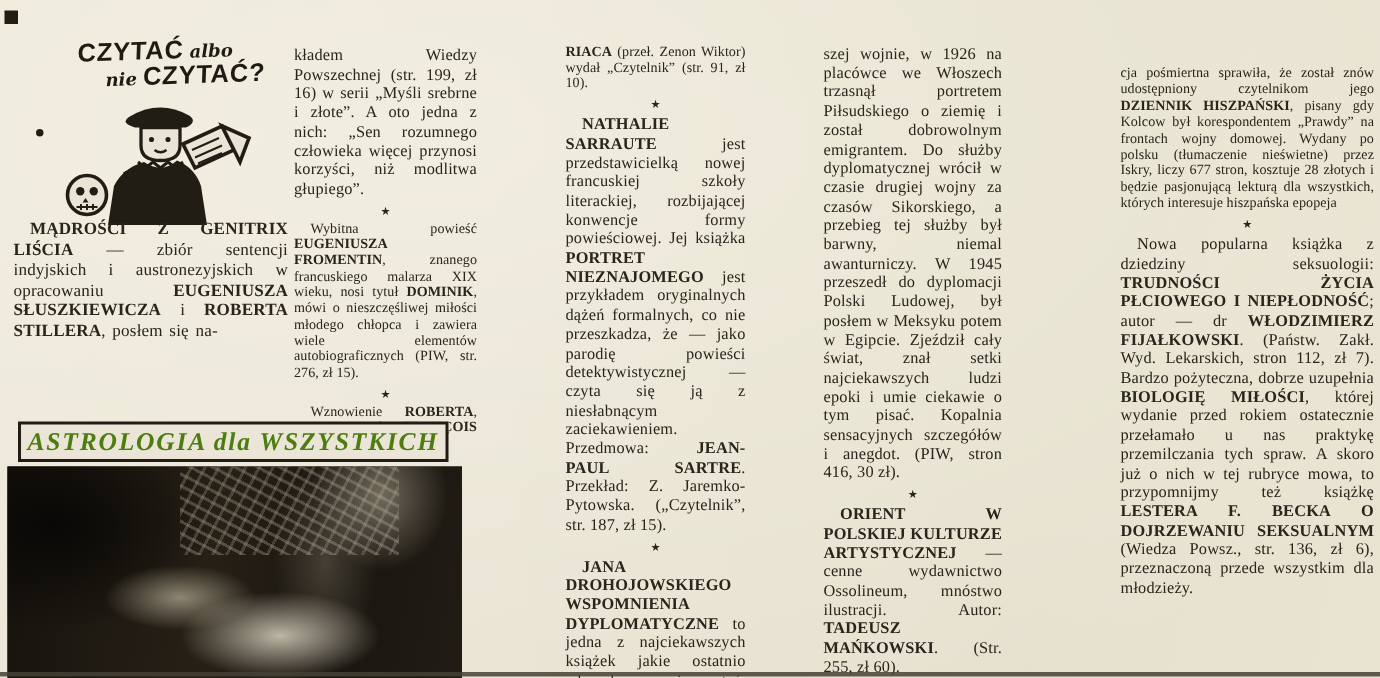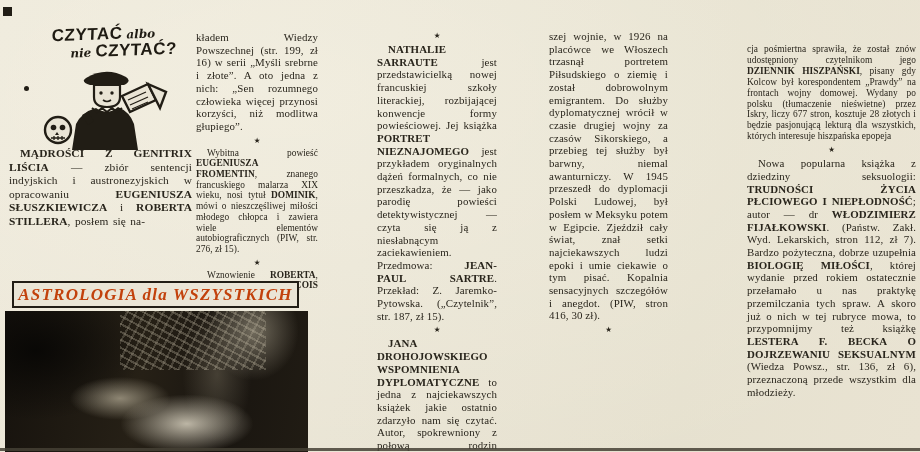--- a/index.html
+++ b/index.html
@@ -43,21 +43,21 @@
   .logo-art{position:absolute;left:12px;top:44px;}
 
   
   .astro-box{
     position:absolute;left:12px;top:281px;width:283px;height:23px;
     border:2.5px solid #211d15;background:var(--bg);
     display:flex;align-items:center;justify-content:center;
   }
   .astro-title{
     font-family:"Liberation Serif",serif;font-weight:bold;font-style:italic;
-    font-size:17px;letter-spacing:1.2px;color:#c2410c;white-space:nowrap;
+    font-size:17px;letter-spacing:1.2px;color:#4d7c0f;white-space:nowrap;
   }
   .photo{
     position:absolute;left:5px;top:311px;width:303px;height:141px;
     background:
       radial-gradient(95px 42px at 60% 80%, rgba(228,221,202,.8), rgba(228,221,202,0) 70%),
       radial-gradient(70px 30px at 38% 62%, rgba(206,197,173,.62), rgba(206,197,173,0) 72%),
       radial-gradient(58px 64px at 82% 14%, rgba(186,178,156,.55), rgba(186,178,156,0) 78%),
       radial-gradient(46px 90px at 70% 45%, rgba(120,112,94,.45), rgba(120,112,94,0) 75%),
       radial-gradient(130px 85px at 10% 28%, rgba(8,7,5,.95), rgba(8,7,5,0) 82%),
       linear-gradient(100deg,#16120d,#262016 45%,#191510 72%,#211c14);
@@ -121,29 +121,31 @@
 
   <div class="textcol c2">
       <p class="para"><span>kładem Wiedzy Powszechnej (str. 199, zł 16) w serii „Myśli srebrne i złote”. A oto jedna z nich: „Sen rozumnego człowieka więcej przynosi korzyści, niż modlitwa głupiego”.</span></p>
       <div class="star-sep">★</div>
       <p class="para small indent"><span>Wybitna powieść </span><span class="b">EUGENIUSZA FROMENTIN</span><span>, znanego francuskiego malarza XIX wieku, nosi tytuł </span><span class="b">DOMINIK</span><span>, mówi o nieszczęśliwej miłości młodego chłopca i zawiera wiele elementów autobiograficznych (PIW, str. 276, zł 15).</span></p>
       <div class="star-sep">★</div>
       <p class="para small indent"><span>Wznowienie </span><span class="b">ROBERTA</span><span>, znanej powieści </span><span class="b">FRANÇOIS MAU-</span></p>
     </div>
 
   <div class="textcol c3">
+      <p class="para small"><span class="b">RIACA</span><span> (przeł. Zenon Wiktor) wydał „Czytelnik” (str. 91, zł 10).</span></p>
       <div class="star-sep">★</div>
       <p class="para indent"><span class="b">NATHALIE SARRAUTE</span><span> jest przedstawicielką nowej francuskiej szkoły literackiej, rozbijającej konwencje formy powieściowej. Jej książka </span><span class="b">PORTRET NIEZNAJOMEGO</span><span> jest przykładem oryginalnych dążeń formalnych, co nie przeszkadza, że — jako parodię powieści detektywistycznej — czyta się ją z niesłabnącym zaciekawieniem. Przedmowa: </span><span class="b">JEAN-PAUL SARTRE</span><span>. Przekład: Z. Jaremko-Pytowska. („Czytelnik”, str. 187, zł 15).</span></p>
       <div class="star-sep">★</div>
       <p class="para indent"><span class="b">JANA DROHOJOWSKIEGO WSPOMNIENIA DYPLOMATYCZNE</span><span> to jedna z najciekawszych książek jakie ostatnio zdarzyło nam się czytać. Autor, spokrewniony z połową rodzin arystokratycznych w Polsce, „cudowne dziecko” dyplomacji polskiej po pierw-</span></p>
     </div>
 
   <div class="textcol c4">
       <p class="para"><span>szej wojnie, w 1926 na placówce we Włoszech trzasnął portretem Piłsudskiego o ziemię i został dobrowolnym emigrantem. Do służby dyplomatycznej wrócił w czasie drugiej wojny za czasów Sikorskiego, a przebieg tej służby był barwny, niemal awanturniczy. W 1945 przeszedł do dyplomacji Polski Ludowej, był posłem w Meksyku potem w Egipcie. Zjeździł cały świat, znał setki najciekawszych ludzi epoki i umie ciekawie o tym pisać. Kopalnia sensacyjnych szczegółów i anegdot. (PIW, stron 416, 30 zł).</span></p>
       <div class="star-sep">★</div>
+      <p class="para indent"><span class="b">ORIENT W POLSKIEJ KULTURZE ARTYSTYCZNEJ</span><span> — cenne wydawnictwo Ossolineum, mnóstwo ilustracji. Autor: </span><span class="b">TADEUSZ MAŃKOWSKI</span><span>. (Str. 255, zł 60).</span></p>
     </div>
 
   <div class="textcol c5">
       <p class="para small"><span>cja pośmiertna sprawiła, że został znów udostępniony czytelnikom jego </span><span class="b">DZIENNIK HISZPAŃSKI</span><span>, pisany gdy Kolcow był korespondentem „Prawdy” na frontach wojny domowej. Wydany po polsku (tłumaczenie nieświetne) przez Iskry, liczy 677 stron, kosztuje 28 złotych i będzie pasjonującą lekturą dla wszystkich, których interesuje hiszpańska epopeja</span></p>
       <div class="star-sep">★</div>
       <p class="para indent"><span>Nowa popularna książka z dziedziny seksuologii: </span><span class="b">TRUDNOŚCI ŻYCIA PŁCIOWEGO I NIEPŁODNOŚĆ</span><span>; autor — dr </span><span class="b">WŁODZIMIERZ FIJAŁKOWSKI</span><span>. (Państw. Zakł. Wyd. Lekarskich, stron 112, zł 7). Bardzo pożyteczna, dobrze uzupełnia </span><span class="b">BIOLOGIĘ MIŁOŚCI</span><span>, której wydanie przed rokiem ostatecznie przełamało u nas praktykę przemilczania tych spraw. A skoro już o nich w tej rubryce mowa, to przypomnijmy też książkę </span><span class="b">LESTERA F. BECKA O DOJRZEWANIU SEKSUALNYM</span><span> (Wiedza Powsz., str. 136, zł 6), przeznaczoną przede wszystkim dla młodzieży.</span></p>
     </div>
 
   <div class="astro-box">
     <span class="astro-title">ASTROLOGIA dla WSZYSTKICH</span>

